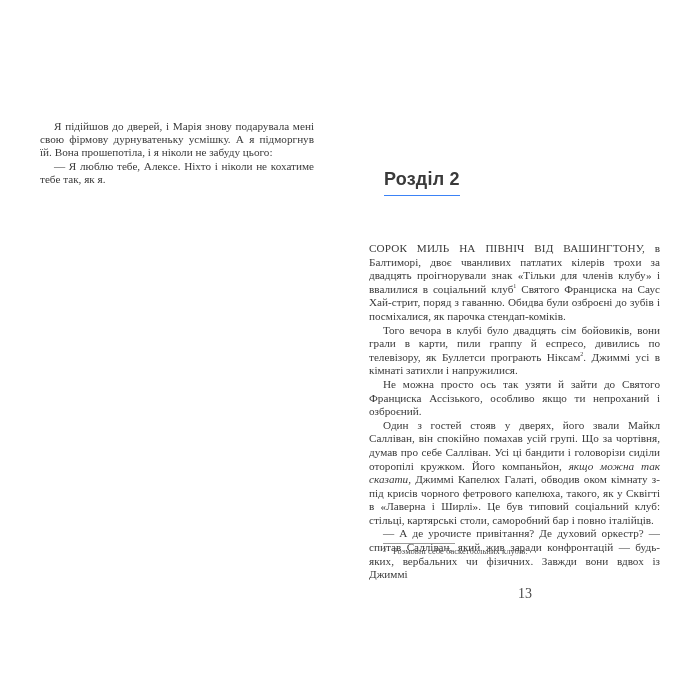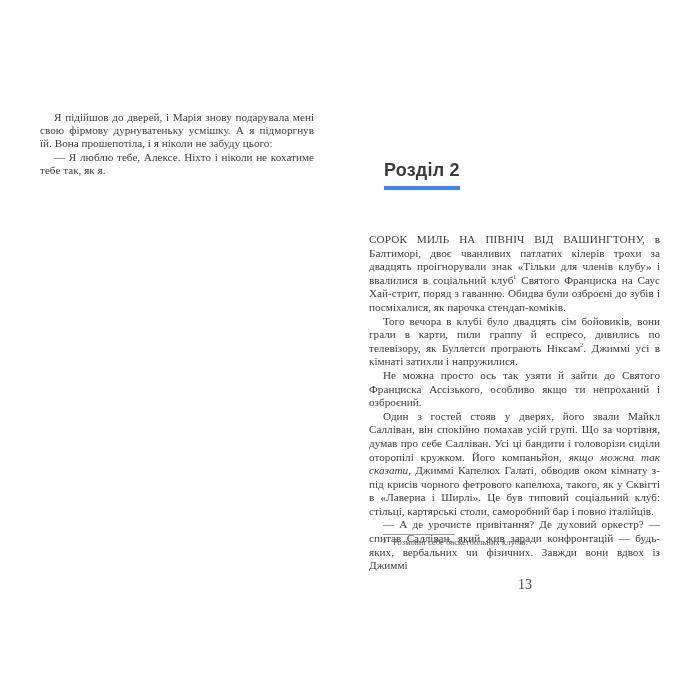--- a/index.html
+++ b/index.html
@@ -10,21 +10,21 @@
     body {
       width: 700px;
       height: 700px;
       position: relative;
       overflow: hidden;
       font-family: "Liberation Serif", "DejaVu Serif", serif;
       color: #3a3a3a;
     }
     .page {
       position: absolute;
-      top: 0;
+      top: 9px;
       height: 629px;
     }
     .page-left { left: 0; width: 350px; }
     .page-right { left: 350px; width: 350px; }
 
     .left-text {
       position: absolute;
       left: 40px;
       top: 111px;
       width: 274px;
@@ -41,21 +41,21 @@
     .chapter-heading {
       position: absolute;
       left: 34px;
       top: 160px;
       font-family: "Liberation Sans", "DejaVu Sans", sans-serif;
       font-weight: bold;
       font-size: 18px;
       letter-spacing: 0.2px;
       color: #3a3a3a;
       padding-bottom: 6px;
-      border-bottom: 4px solid #3b82f6;
+      border-bottom: 1px solid #3b82f6;
       line-height: 20px;
     }
 
     .right-text {
       position: absolute;
       left: 19px;
       top: 233px;
       width: 291px;
       font-size: 11.2px;
       line-height: 13.6px;

